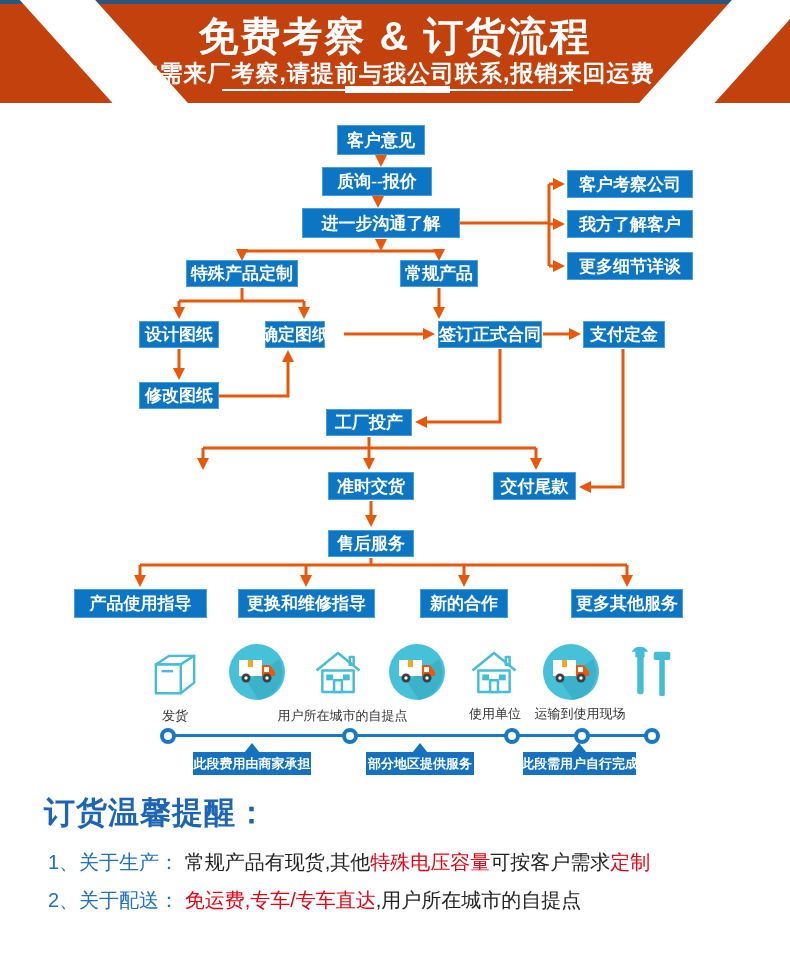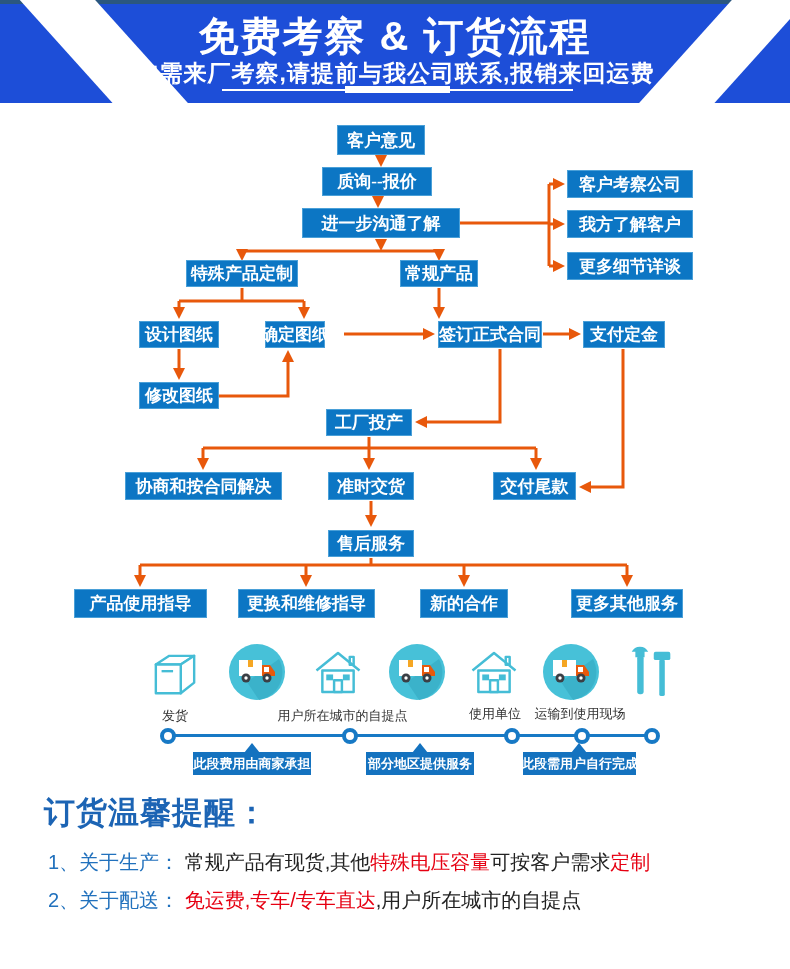--- a/index.html
+++ b/index.html
@@ -1,20 +1,20 @@
 <!DOCTYPE html>
 <html><head>
 <meta charset="utf-8">
 <style>
   html,body{margin:0;padding:0;background:#fff;}
   body{font-family:"Liberation Sans","DejaVu Sans",sans-serif;}
   #stage{position:relative;width:790px;height:969px;margin:0 auto;overflow:hidden;background:#fff;}
 
   
-  .header{position:absolute;left:0;top:0;width:790px;height:103px;background:#1d4ed8;overflow:hidden;}
+  .header{position:absolute;left:0;top:0;width:790px;height:103px;background:#c2410c;overflow:hidden;}
   .header-topstrip{position:absolute;left:0;top:0;width:790px;height:4px;background:#2b577f;}
   .stripe{position:absolute;width:56px;height:210px;background:#fff;top:-50px;}
   .stripe-left{left:79px;transform:rotate(-42deg);}
   .stripe-right{left:692px;transform:rotate(42deg);}
   .header-title{position:absolute;left:0;top:9px;width:100%;text-align:center;color:#fff;
     font-size:40px;font-weight:bold;letter-spacing:2px;}
   .header-subtitle{position:absolute;left:0;top:58px;width:100%;text-align:center;color:#fff;
     font-size:23px;font-weight:bold;letter-spacing:1px;}
   .divider-thin{position:absolute;left:222px;top:89px;width:351px;height:2px;background:#fff;}
   .divider-thick{position:absolute;left:345px;top:86px;width:105px;height:7px;background:#fff;}
@@ -108,21 +108,20 @@
   <div class="fnode" style="left:567px;top:210px;width:126px;height:28px;">我方了解客户</div>
   <div class="fnode" style="left:567px;top:252px;width:126px;height:28px;">更多细节详谈</div>
   <div class="fnode" style="left:186px;top:260px;width:112px;height:27px;">特殊产品定制</div>
   <div class="fnode" style="left:400px;top:260px;width:78px;height:27px;">常规产品</div>
   <div class="fnode" style="left:139px;top:321px;width:80px;height:27px;">设计图纸</div>
   <div class="fnode" style="left:265px;top:321px;width:60px;height:27px;">确定图纸</div>
   <div class="fnode" style="left:438px;top:321px;width:104px;height:27px;">签订正式合同</div>
   <div class="fnode" style="left:583px;top:321px;width:82px;height:27px;">支付定金</div>
   <div class="fnode" style="left:139px;top:382px;width:80px;height:27px;">修改图纸</div>
   <div class="fnode" style="left:326px;top:409px;width:86px;height:27px;">工厂投产</div>
-  <div class="fnode" style="left:125px;top:472px;width:157px;height:28px;">协商和按合同解决</div>
   <div class="fnode" style="left:328px;top:472px;width:86px;height:28px;">准时交货</div>
   <div class="fnode" style="left:493px;top:472px;width:83px;height:28px;">交付尾款</div>
   <div class="fnode" style="left:328px;top:530px;width:86px;height:27px;">售后服务</div>
   <div class="fnode" style="left:74px;top:589px;width:133px;height:29px;">产品使用指导</div>
   <div class="fnode" style="left:238px;top:589px;width:137px;height:29px;">更换和维修指导</div>
   <div class="fnode" style="left:420px;top:589px;width:88px;height:29px;">新的合作</div>
   <div class="fnode" style="left:571px;top:589px;width:112px;height:29px;">更多其他服务</div>
 
   <svg class="ic" style="left:150px;top:652px;" width="50" height="46" viewBox="0 0 52 48">
     <g fill="#fff" stroke="#45bdd6" stroke-width="2.5" stroke-linejoin="round">

